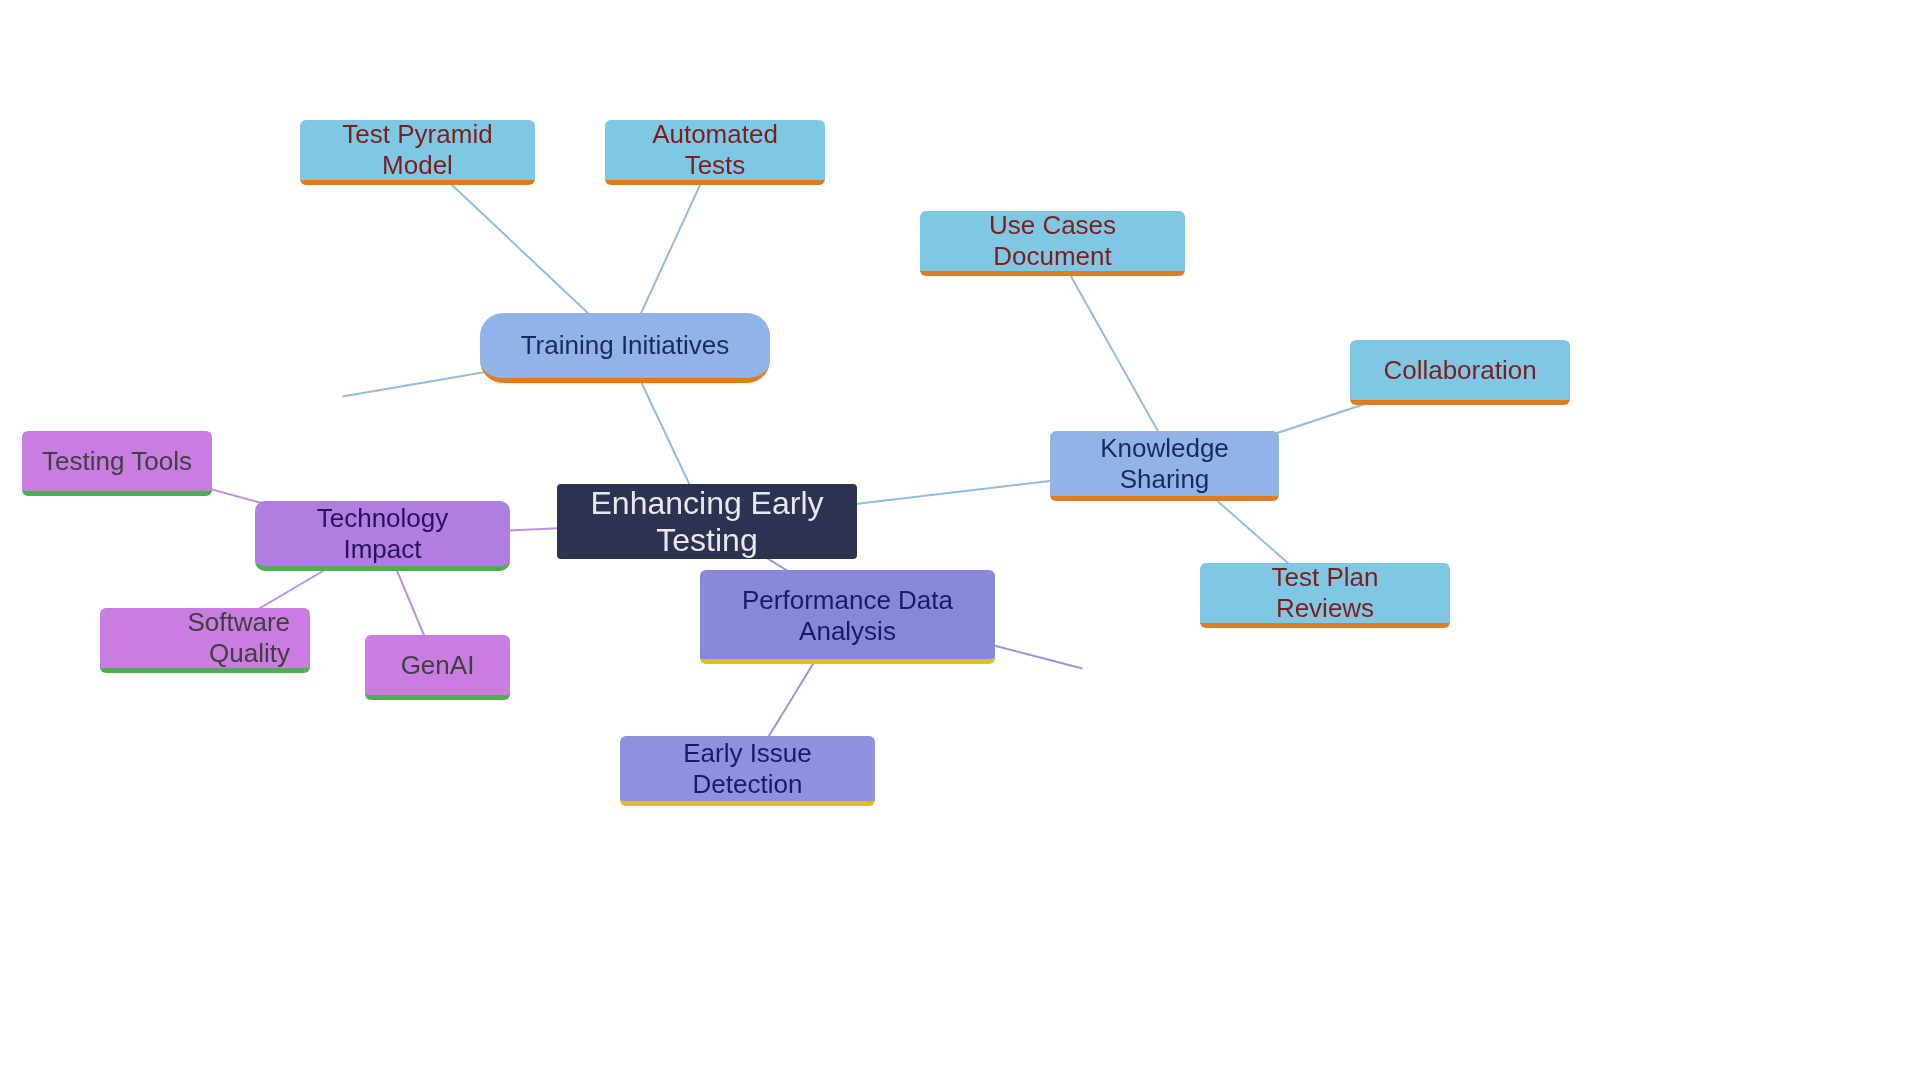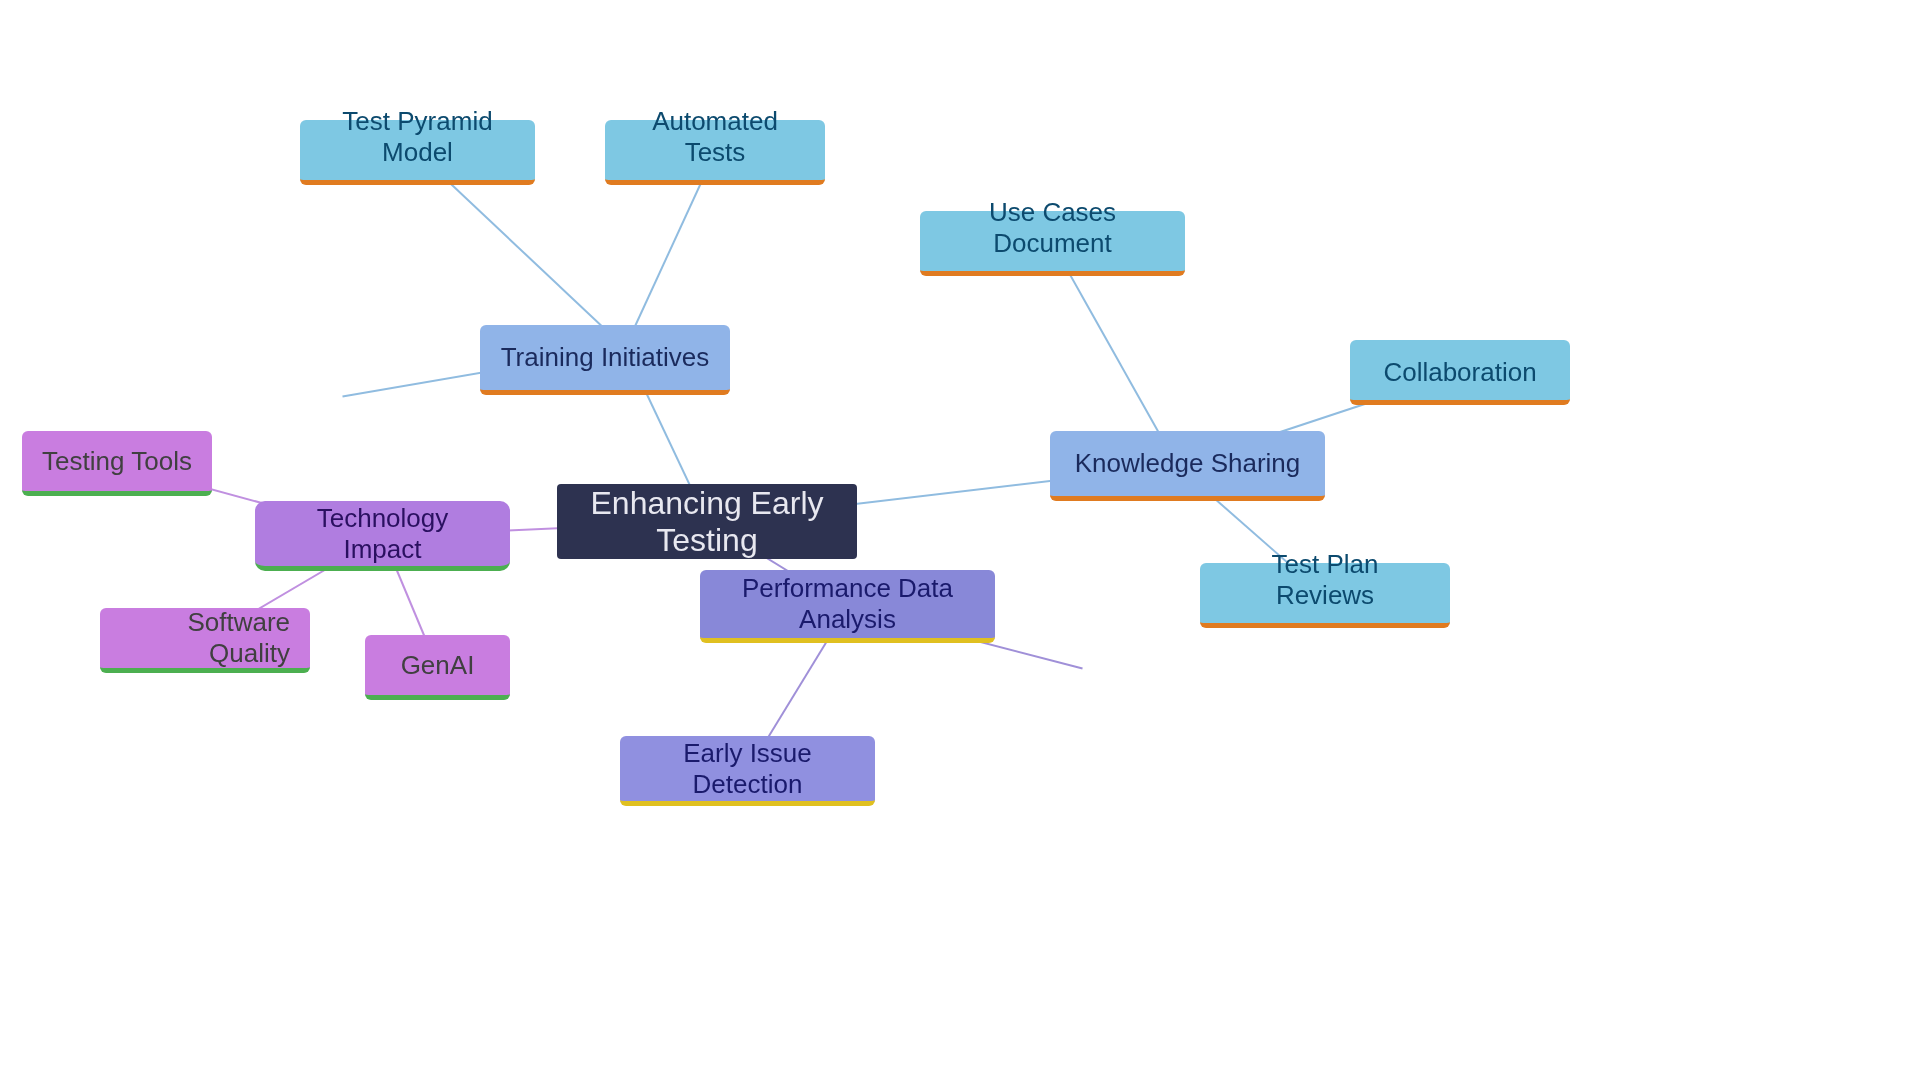--- a/index.html
+++ b/index.html
@@ -37,24 +37,23 @@
     }
     .node-central {
       background: #2d3250;
       color: #e8e8f0;
       font-size: 32px;
       font-weight: 500;
       border-radius: 4px;
     }
     .node-blue {
       background: #7ec8e3;
-      color: #0c4a6e;
+      color: #7f1d1d;
       border-bottom: 5px solid #e07b20;
       border-radius: 6px;
-      align-items: flex-end;
     }
     .node-blue-mid {
       background: #90b4e8;
       color: #1a2a5c;
       border-bottom: 5px solid #e07b20;
       border-radius: 6px;
     }
     .node-purple {
       background: #c97de0;
       color: #404040;
@@ -100,31 +99,31 @@
       <line x1="382.5" y1="536" x2="437.5" y2="667.5" stroke="#c090e0" stroke-width="2"></line>
       <line x1="707" y1="521.5" x2="847.5" y2="607.5" stroke="#a090d8" stroke-width="2"></line>
       <line x1="847.5" y1="607.5" x2="747.5" y2="771" stroke="#a090d8" stroke-width="2"></line>
       <line x1="847.5" y1="607.5" x2="1082.5" y2="668.5" stroke="#a090d8" stroke-width="2"></line>
     </svg>
 
   <div class="node node-central" style="left:557px; top:484px; width:300px; height:75px;">
     <span>Enhancing Early Testing</span>
   </div>
 
-  <div class="node node-blue-mid" style="left:480px; top:325px; width:250px; height:70px;">
+  <div class="node node-blue-mid" style="left:480px; top:313px; width:290px; height:70px;border-radius:23px;">
     <span>Training Initiatives</span>
   </div>
   <div class="node node-blue" style="left:300px; top:120px; width:235px; height:65px;">
     <span>Test Pyramid Model</span>
   </div>
   <div class="node node-blue" style="left:605px; top:120px; width:220px; height:65px;">
     <span>Automated Tests</span>
   </div>
 
-  <div class="node node-blue-mid" style="left:1050px; top:431px; width:275px; height:70px;">
+  <div class="node node-blue-mid" style="left:1050px; top:431px; width:229px; height:70px;">
     <span>Knowledge Sharing</span>
   </div>
   <div class="node node-blue" style="left:920px; top:211px; width:265px; height:65px;">
     <span>Use Cases Document</span>
   </div>
   <div class="node node-blue" style="left:1350px; top:340px; width:220px; height:65px;">
     <span>Collaboration</span>
   </div>
   <div class="node node-blue" style="left:1200px; top:563px; width:250px; height:65px;">
     <span>Test Plan Reviews</span>
@@ -136,19 +135,19 @@
   <div class="node node-purple" style="left:22px; top:431px; width:190px; height:65px;">
     <span>Testing Tools</span>
   </div>
   <div class="node node-purple" style="left:100px; top:608px; width:210px; height:65px;padding-left:28px;">
     <span>Software Quality</span>
   </div>
   <div class="node node-purple" style="left:365px; top:635px; width:145px; height:65px;">
     <span>GenAI</span>
   </div>
 
-  <div class="node node-violet-mid" style="left:700px; top:570px; width:295px; height:73px;">
+  <div class="node node-violet-mid" style="left:700px; top:570px; width:295px; height:94px;align-items:flex-end;">
     <span>Performance Data Analysis</span>
   </div>
   <div class="node node-violet" style="left:620px; top:736px; width:255px; height:70px;">
     <span>Early Issue Detection</span>
   </div>
 </div>
 
 </body></html>

